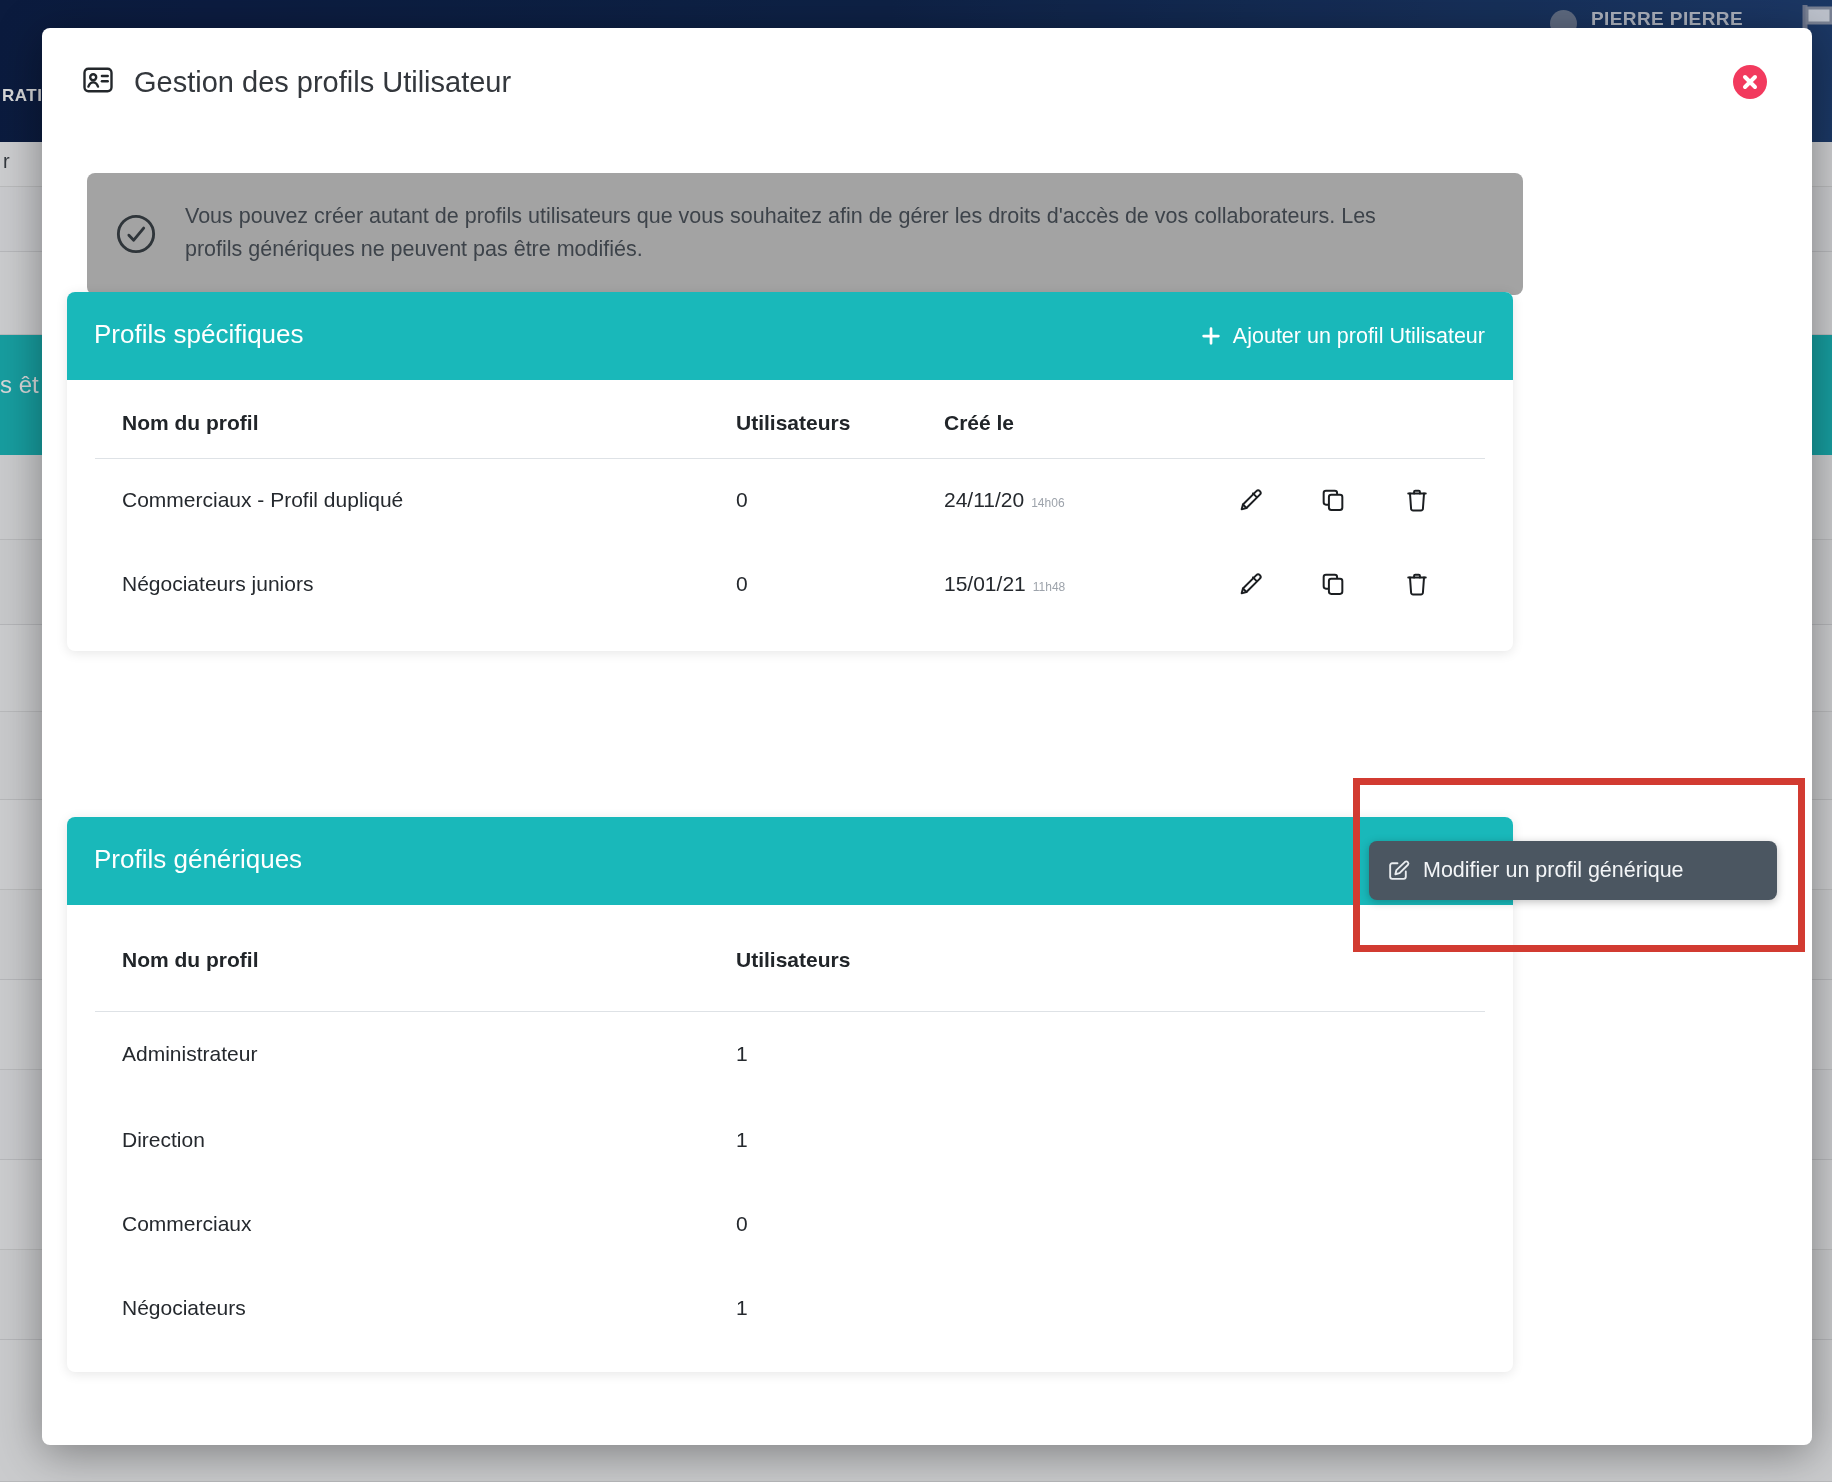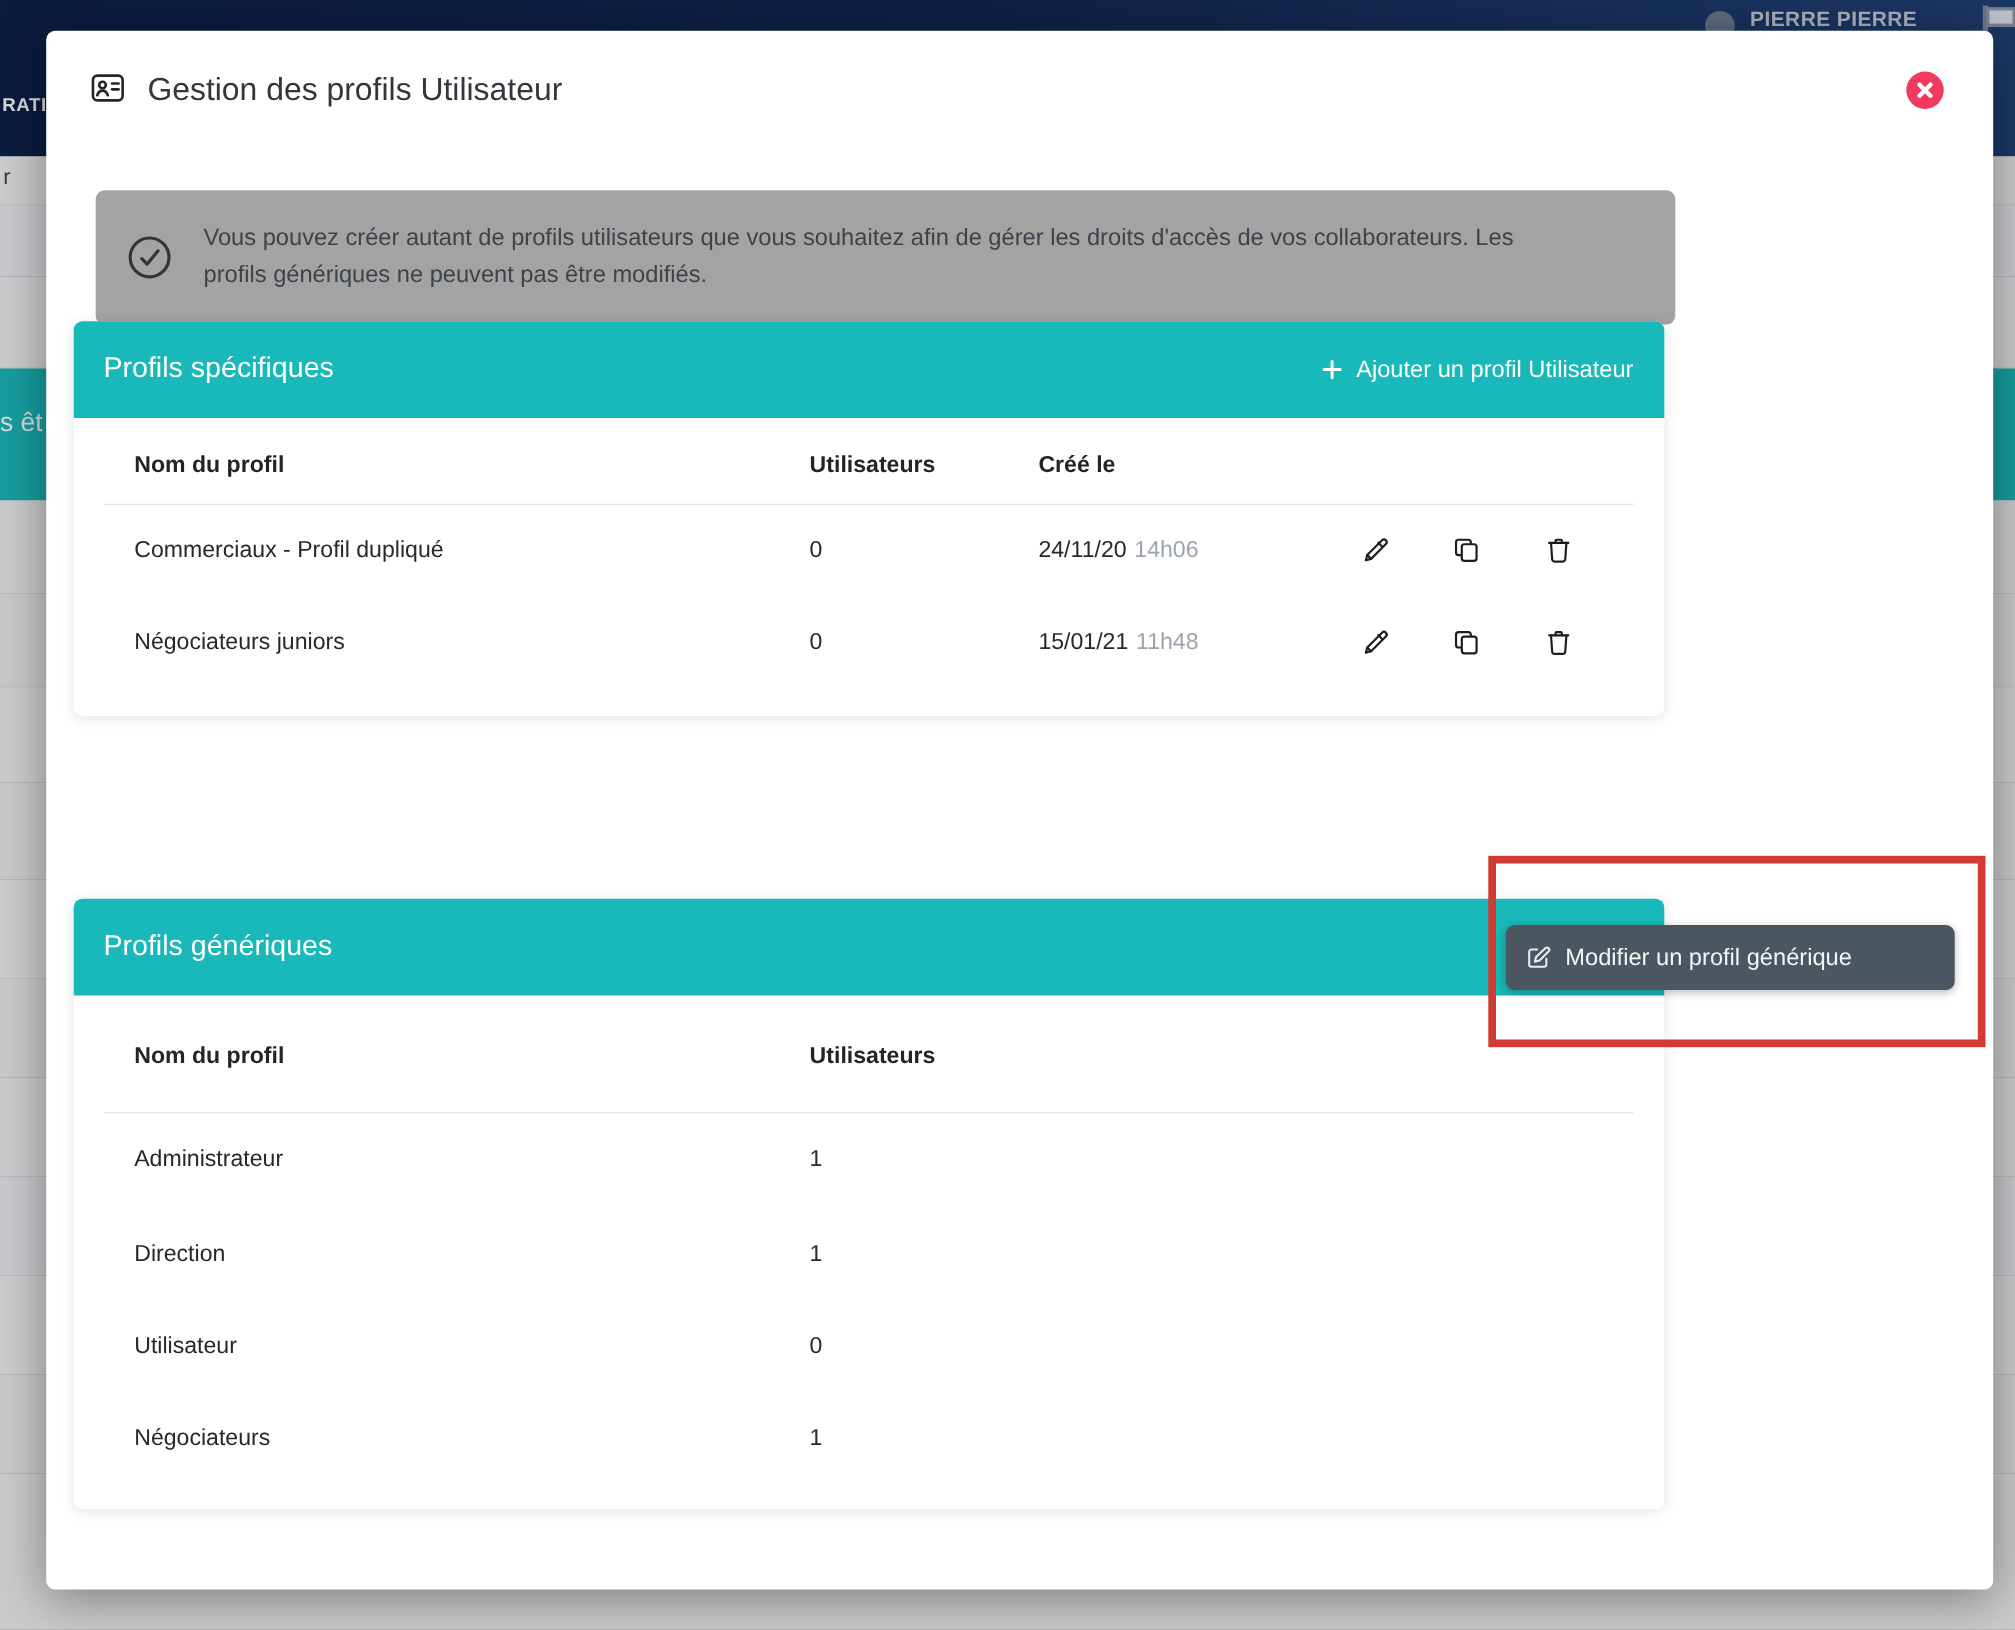--- a/index.html
+++ b/index.html
@@ -53,21 +53,21 @@
     font-family:"Liberation Sans", sans-serif; }
   .add-btn svg { width:22px; height:22px; }
 
   .th { position:absolute; font-weight:bold; font-size:21px; color:#212529; }
   .cell { position:absolute; font-size:21px; color:#25292e; }
   .col-name  { left:55px; }
   .col-users { left:669px; }
   .col-date  { left:877px; }
   .thead-line { position:absolute; left:28px; width:1390px; height:0;
     border-top:1px solid #dee2e6; }
-  .time { color:#9da3ab; font-size:21px; margin-left:7px; }
+  .time { color:#9da3ab; font-size:12px; margin-left:7px; }
 
   .icon-btn { position:absolute; width:28px; height:28px; background:none; border:none;
     color:#1b1e21; cursor:pointer; padding:0; }
   .icon-btn svg { width:28px; height:28px; }
 
   
   .red-box { position:absolute; z-index:5; left:1311px; top:750px; width:452px; height:174px;
     border:7px solid #d23b31; }
   .tooltip { position:absolute; left:9px; top:56px; width:408px; height:59px;
     background:#4b5661; border-radius:8px; display:flex; align-items:center; gap:12px;
@@ -225,21 +225,21 @@
 
     <div>
       <span class="cell col-name" style="top:225px;">Administrateur</span>
       <span class="cell col-users" style="top:225px;">1</span>
     </div>
     <div>
       <span class="cell col-name" style="top:311px;">Direction</span>
       <span class="cell col-users" style="top:311px;">1</span>
     </div>
     <div>
-      <span class="cell col-name" style="top:395px;">Utilisateur</span>
+      <span class="cell col-name" style="top:395px;">Commerciaux</span>
       <span class="cell col-users" style="top:395px;">0</span>
     </div>
     <div>
       <span class="cell col-name" style="top:479px;">Négociateurs</span>
       <span class="cell col-users" style="top:479px;">1</span>
     </div>
   </div>
 
   <div class="red-box">
     <button class="tooltip">

